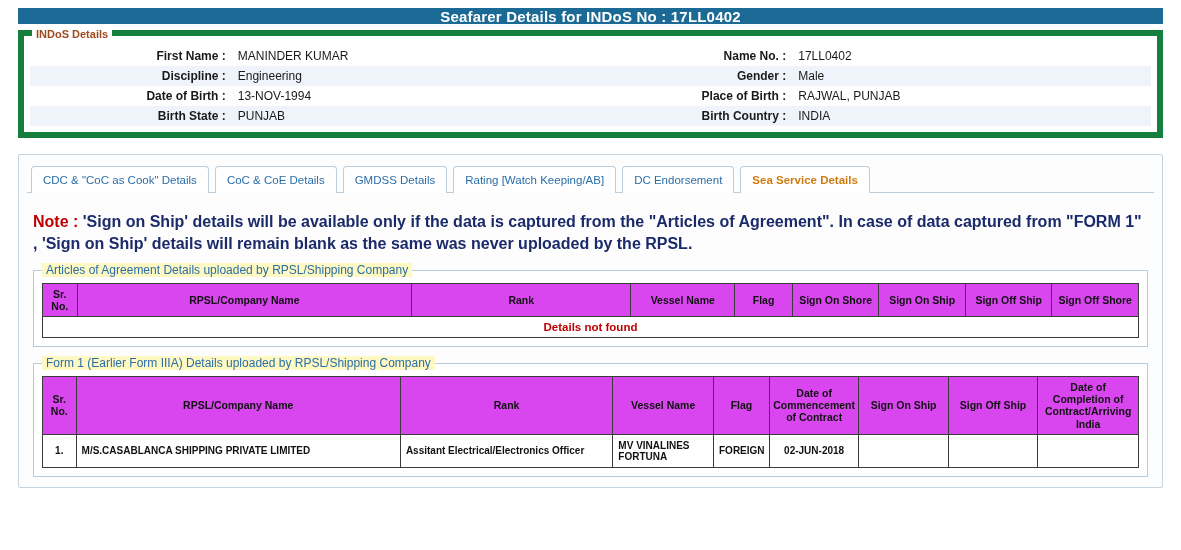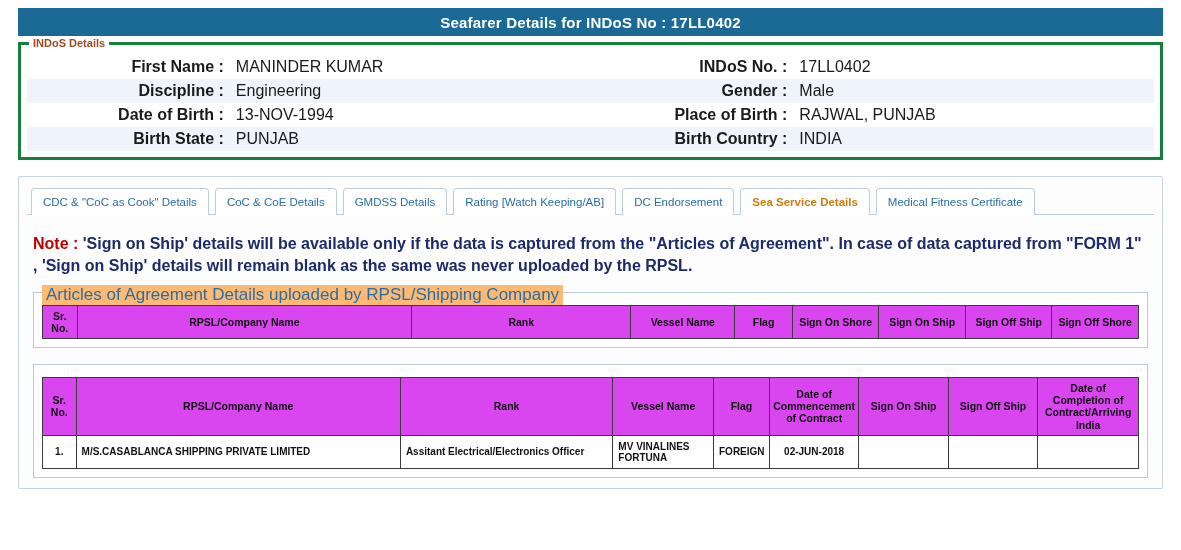--- a/index.html
+++ b/index.html
@@ -11,52 +11,52 @@
   .page {
     width: 1181px;
     height: 550px;
     position: relative;
     overflow: hidden;
     background: #ffffff;
   }
   
   .title-bar {
     margin: 8px 18px 0 18px;
-    height: 28px;
+    height: 16px;
     background: #1b6a96;
     color: #ffffff;
     font-size: 15px;
     font-weight: bold;
     display: flex;
     align-items: center;
     justify-content: center;
     letter-spacing: .2px;
   }
   
   .panel {
     margin: 6px 18px 0 18px;
-    border: 3px solid #15803d;
+    border: 6px solid #15803d;
     background: #ffffff;
     position: relative;
     padding: 10px 6px 6px 6px;
   }
   .panel-legend {
     position: absolute;
     top: -8px;
     left: 8px;
     background: #ffffff;
     padding: 0 4px;
     font-size: 11px;
     color: #9d4b1e;
     font-weight: bold;
   }
   table.details {
     width: 100%;
     border-collapse: collapse;
-    font-size: 16px;
+    font-size: 12px;
   }
   table.details td {
     padding: 3px 6px;
     height: 20px;
     vertical-align: middle;
     color: #1a1a1a;
   }
   table.details tr.alt td { background: #eef4fa; }
   .lbl {
     text-align: right;
@@ -115,23 +115,23 @@
     margin: 16px 6px 0 6px;
     border: 1px solid #b9cbd8;
     position: relative;
     padding: 12px 8px 8px 8px;
     background: #ffffff;
   }
   .section-legend {
     position: absolute;
     top: -8px;
     left: 8px;
-    background: #fdba74;
+    background: #fef9c3;
     padding: 0 4px;
-    font-size: 17px;
+    font-size: 12px;
     color: #2a6ea8;
   }
   table.grid {
     width: 100%;
     border-collapse: collapse;
     font-size: 10.5px;
     table-layout: fixed;
   }
   table.grid th {
     border: 1px solid #3b3b3b;
@@ -169,21 +169,21 @@
 
   <div class="title-bar">Seafarer Details for INDoS No : 17LL0402</div>
 
   <div class="panel">
     <div class="panel-legend">INDoS Details</div>
     <table class="details">
       <tbody>
           <tr>
         <td class="lbl">First Name :</td>
         <td class="val">MANINDER KUMAR</td>
-        <td class="lbl">INDoS No. :</td>
+        <td class="lbl">Name No. :</td>
         <td class="val">17LL0402</td>
       </tr>
       <tr class="alt">
         <td class="lbl">Discipline :</td>
         <td class="val">Engineering</td>
         <td class="lbl">Gender :</td>
         <td class="val">Male</td>
       </tr>
       <tr>
         <td class="lbl">Date of Birth :</td>
@@ -202,21 +202,20 @@
   </div>
 
   <div class="tabs-wrap">
     <div class="tabs">
       <div class="tab">CDC &amp; "CoC as Cook" Details</div>
       <div class="tab">CoC &amp; CoE Details</div>
       <div class="tab">GMDSS Details</div>
       <div class="tab">Rating [Watch Keeping/AB]</div>
       <div class="tab">DC Endorsement</div>
       <div class="tab active">Sea Service Details</div>
-      <div class="tab">Medical Fitness Certificate</div>
     </div>
 
     <div class="note">
       <span class="note-label">Note :</span><span> 'Sign on Ship' details will be available only if the data is captured from the "Articles of Agreement". In case of data captured from "FORM 1" , 'Sign on Ship' details will remain blank as the same was never uploaded by the RPSL.</span>
     </div>
 
     <div class="section">
       <div class="section-legend">Articles of Agreement Details uploaded by RPSL/Shipping Company</div>
       <table class="grid">
         <colgroup>
@@ -237,23 +236,25 @@
           <th>Rank</th>
           <th>Vessel Name</th>
           <th>Flag</th>
           <th>Sign On Shore</th>
           <th>Sign On Ship</th>
           <th>Sign Off Ship</th>
           <th>Sign Off Shore</th>
         </tr>
       </tbody>
         </table>
+      <div class="empty-msg">Details not found</div>
     </div>
 
     <div class="section">
+      <div class="section-legend">Form 1 (Earlier Form IIIA) Details uploaded by RPSL/Shipping Company</div>
       <table class="grid">
         <colgroup>
           <col style="width:3%">
             <col style="width:29%">
             <col style="width:19%">
             <col style="width:9%">
           <col style="width:5%">
             <col style="width:8%">
             <col style="width:8%">
             <col style="width:8%">

